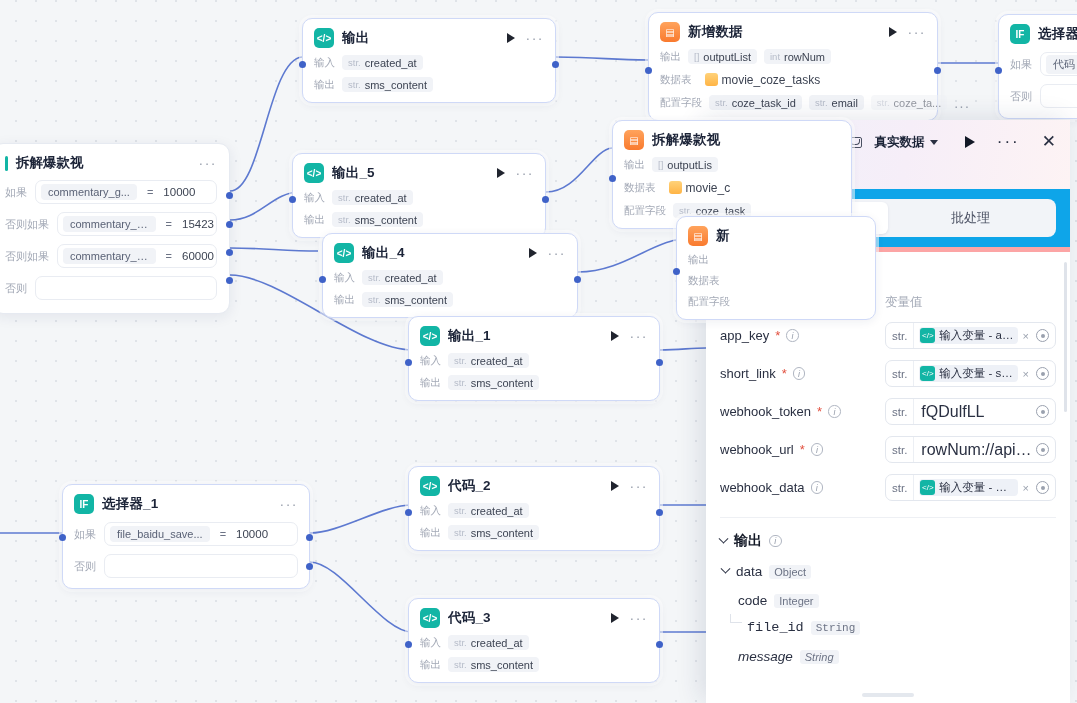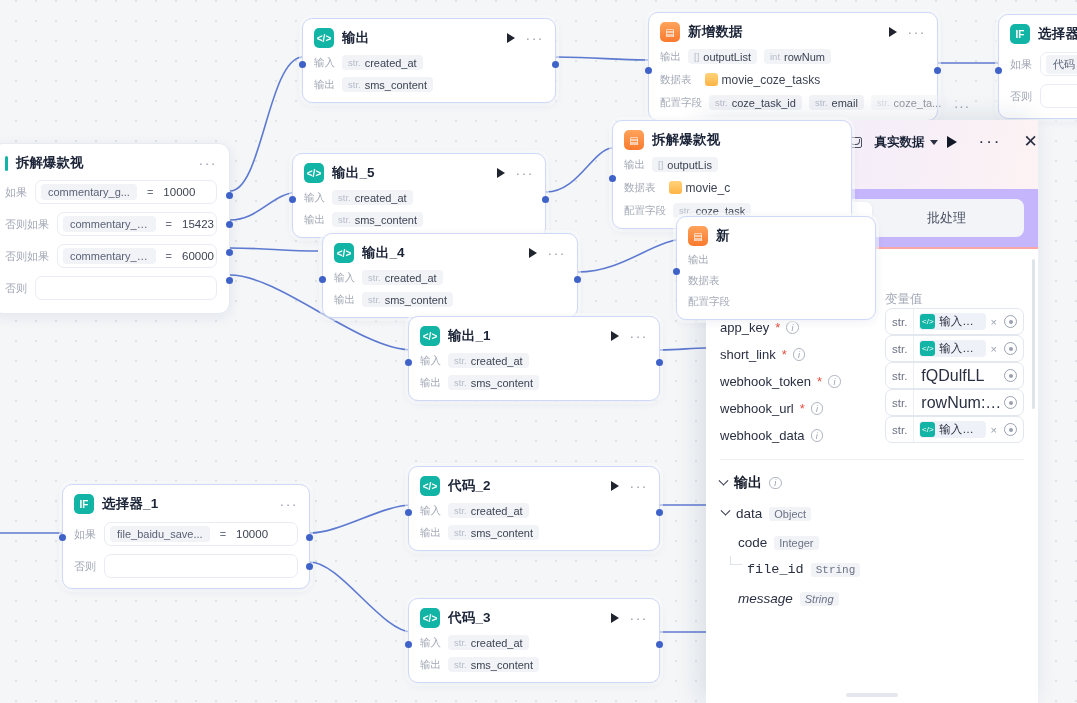--- a/index.html
+++ b/index.html
@@ -80,21 +80,21 @@
     position: absolute; left: -8px; top: 143px; width: 238px;
     background: #fff; border: 1px solid #e6eaf1; border-radius: 11px;
     box-shadow: 0 3px 14px rgba(28,41,84,.08);
     padding: 10px 12px 13px 12px;
   }
   #genPanel .gtitle { font-size: 13.5px; color: #1c2438; font-weight: 600; }
   .bar { width: 3px; height: 15px; background: #12b5a5; border-radius: 2px; }
 
   
   #panel {
-    position: absolute; left: 706px; top: 120px; width: 332px; height: 583px;
+    position: absolute; left: 706px; top: 120px; width: 364px; height: 583px;
     background: #fff;
     border-radius: 12px 0 0 0;
     box-shadow: -6px -2px 26px rgba(28,41,84,.12);
     display: flex; flex-direction: column;
     overflow: hidden;
   }
   #panel .phead {
     background: linear-gradient(100deg,#eef1fb 0%,#f6eef8 55%,#fdf3f4 100%);
     padding: 11px 14px 10px 14px;
   }
@@ -119,37 +119,37 @@
   .mailico::after { content:""; position:absolute; left:1.5px; top:1px; width:8px; height:5px;
                     border-left:1.3px solid #4a5062; border-right:1.3px solid #4a5062;
                     transform: skewY(0deg); border-radius: 0 0 4px 4px; border-bottom:1.3px solid #4a5062; }
   .datasel { display: flex; align-items: center; gap: 5px; font-size: 12.5px; font-weight: 700; color: #1c2438; white-space: nowrap; }
   .caret { width: 0; height: 0; border-left: 4.5px solid transparent; border-right: 4.5px solid transparent; border-top: 5px solid #2a3042; }
   .hplay { width: 0; height: 0; border-left: 10px solid #121826; border-top: 6.5px solid transparent; border-bottom: 6.5px solid transparent; }
   .hdots { color: #2a3042; font-size: 17px; letter-spacing: 2px; line-height: 10px; }
   .hclose { font-size: 17px; color: #2a3042; line-height: 14px; font-weight: 300; }
   .psub { font-size: 12px; color: #5d6475; margin-top: 9px; }
 
-  .tabs-wrap { padding: 10px 14px 10px 14px; border-bottom: 2px solid #fca5a5; background: #c4b5fd; }
+  .tabs-wrap { padding: 10px 14px 10px 14px; border-bottom: 5px solid #fca5a5; background: #0ea5e9; }
   .tabs { display: flex; background: #f2f4f8; border-radius: 8px; padding: 3px; }
   .tab { flex: 1; text-align: center; font-size: 13px; padding: 7px 0; border-radius: 6px; color: #4a5062; cursor: pointer; }
   .tab.active { background: #fff; color: #3f5bd6; font-weight: 600; box-shadow: 0 1px 3px rgba(28,41,84,.10); }
 
   .pbody { flex: 1; overflow: hidden; padding: 0 14px; position: relative; }
   .sec-head { display: flex; align-items: center; gap: 7px; margin: 14px 0 4px 0; }
   .chev { width: 7px; height: 7px; border-right: 1.6px solid #2a3042; border-bottom: 1.6px solid #2a3042; transform: rotate(45deg) translate(-2px,-2px); }
   .sec-title { font-size: 14px; font-weight: 700; color: #121826; }
   .info { width: 12.5px; height: 12.5px; border: 1.2px solid #b0b6c2; border-radius: 50%; color: #9aa1ae;
           font-size: 9px; display: inline-flex; align-items: center; justify-content: center; font-style: italic; }
 
   .colhdr { display: flex; margin-top: 10px; }
   .colhdr .c1 { width: 165px; font-size: 12.5px; color: #a3a9b6; }
   .colhdr .c2 { font-size: 12.5px; color: #a3a9b6; }
 
-  .irow { display: flex; align-items: flex-end; }
+  .irow { display: flex; align-items: center; margin-top: 11px; }
   .iname { width: 165px; display: flex; align-items: center; gap: 6px; font-size: 13px; color: #2a3042; }
   .req { color: #e2503f; font-size: 13px; }
   .ival {
     flex: 1; display: flex; align-items: center;
     border: 1px solid #e3e7ee; border-radius: 7px; height: 27px; background: #fff;
     overflow: hidden;
   }
   .str { font-size: 11.5px; color: #6c7385; padding: 0 6px; border-right: 1px solid #eceff4; height: 100%;
          display: flex; align-items: center; flex: 0 0 auto; }
   .vtag { display: flex; align-items: center; gap: 4px; background: #eef1f7; border-radius: 4px;

